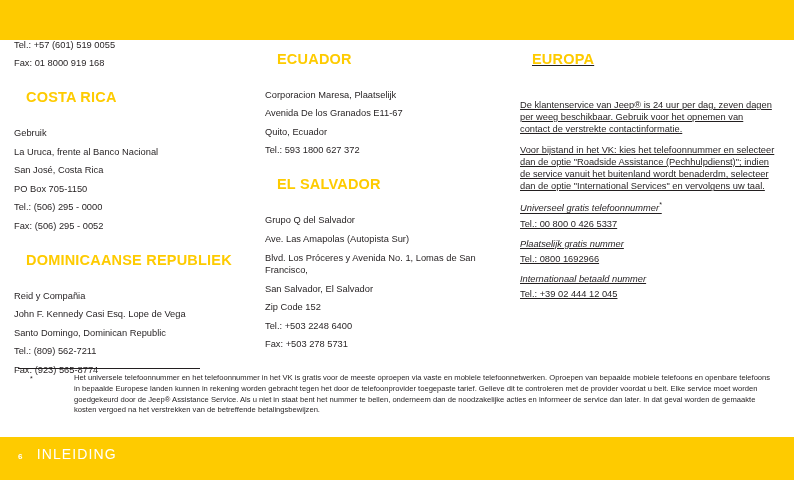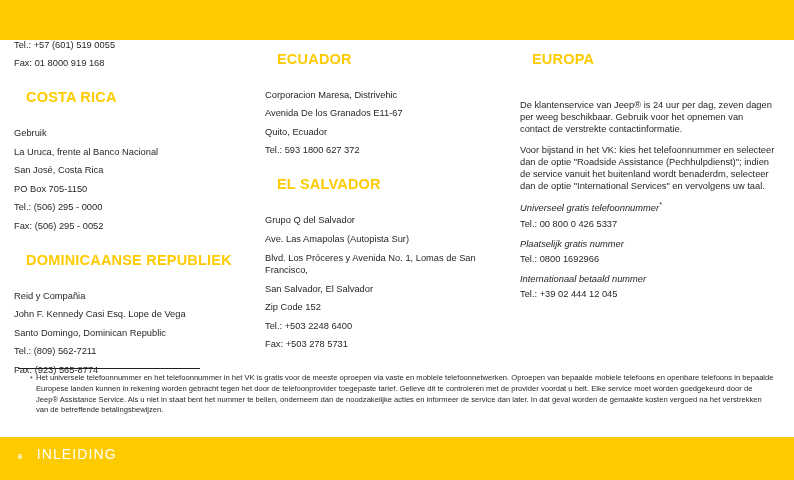--- a/index.html
+++ b/index.html
@@ -68,21 +68,21 @@
     top: 40px;
     width: 716px;
     height: 330px;
   }
   .col {
     position: absolute;
     top: 0;
   }
   .col-1 { left: 14px;  width: 240px; }
   .col-2 { left: 265px; width: 240px; }
-  .col-3 { left: 520px; width: 255px; }
+  .col-3 { left: 520px; width: 255px; text-decoration: underline; }
 
   h2.section-head {
     color: #fecb00;
     font-size: 14.5px;
     font-weight: bold;
     letter-spacing: 0.2px;
     margin: 12px;
     padding: 0;
     line-height: 1.1;
   }
@@ -127,20 +127,21 @@
   }
   .footnote-rule {
     width: 182px;
     height: 1px;
     background: #231f20;
     margin: 0 0 4px 0;
   }
   .footnote-body {
     display: flex;
     align-items: flex-start;
+    gap: 38px;
   }
   .footnote-marker {
     width: 18px;
     flex: 0 0 18px;
     font-size: 7px;
     line-height: 1.0;
     padding-top: 2px;
     text-align: left;
     padding-left: 12px;
     box-sizing: border-box;
@@ -191,21 +192,21 @@
       <div class="line">Santo Domingo, Dominican Republic</div>
       <div class="gap-line"></div>
       <div class="line">Tel.: (809) 562-7211</div>
       <div class="gap-line"></div>
       <div class="line">Fax: (923) 565-8774</div>
     </div>
 
     <div class="col col-2">
       <h2 class="section-head">ECUADOR</h2>
       <div class="gap-head"></div>
-      <div class="line">Corporacion Maresa, Distrivehic</div>
+      <div class="line">Corporacion Maresa, Plaatselijk</div>
       <div class="gap-line"></div>
       <div class="line">Avenida De los Granados E11-67</div>
       <div class="gap-line"></div>
       <div class="line">Quito, Ecuador</div>
       <div class="gap-line"></div>
       <div class="line">Tel.: 593 1800 627 372</div>
 
       <div class="gap-block"></div>
       <h2 class="section-head">EL SALVADOR</h2>
       <div class="gap-head"></div>

